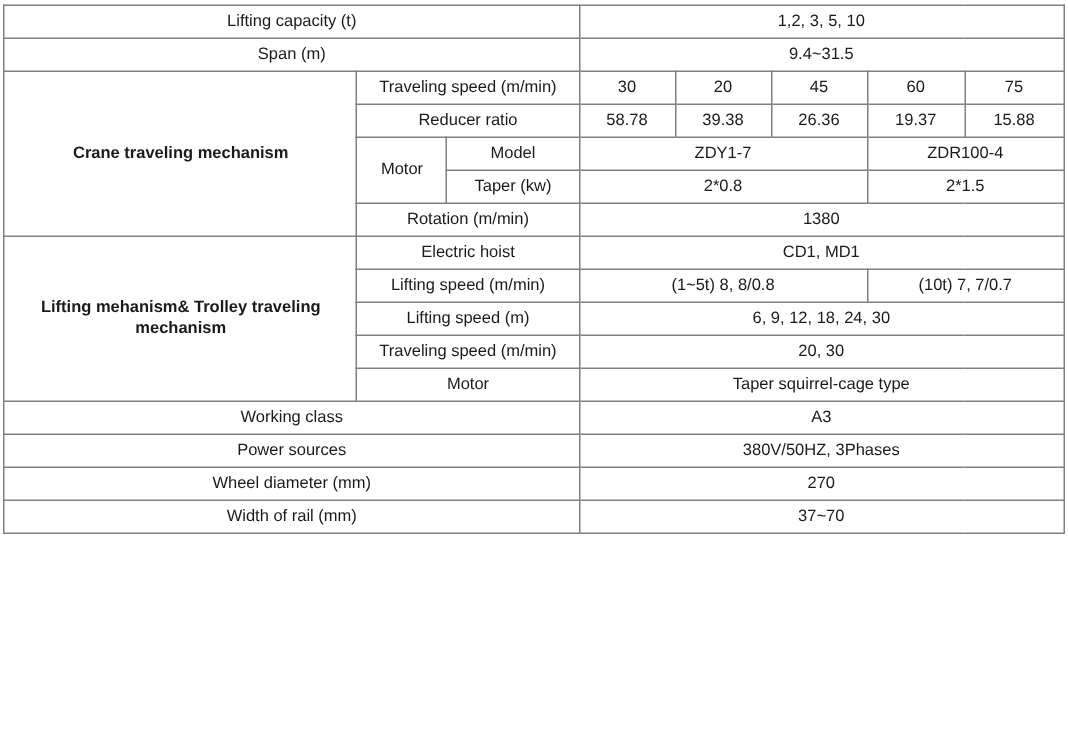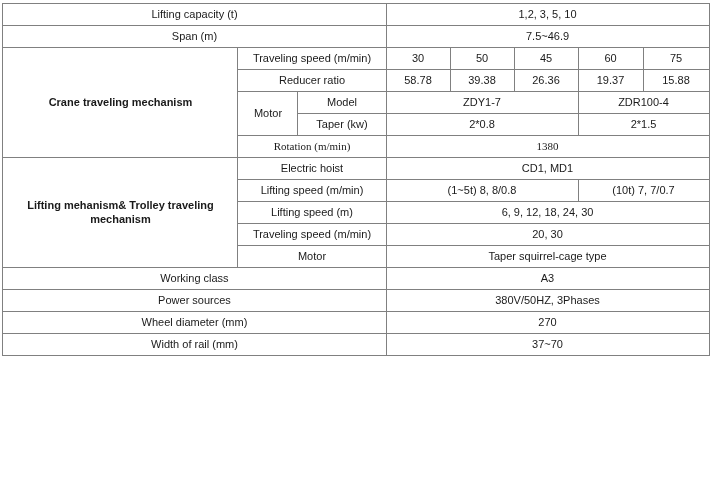--- a/index.html
+++ b/index.html
@@ -33,21 +33,21 @@
     text-align: center;
     vertical-align: middle;
     padding: 2px 3px;
     line-height: 1.25;
     height: 22px;
     box-sizing: border-box;
     word-wrap: break-word;
     margin-top: 12px;
   }
   td.tall-1 { height: 58px; }
-  td.tall-2 { height: 52px; font-family: Liberation Serif, serif; }
+  td.tall-2 { height: 52px; }
   td.big-label { font-size: 11px; font-weight: bold; }
 </style>
 </head>
 <body>
 
 <div class="spec-wrap">
   <table class="spec">
     <colgroup>
       <col style="width:235px">
       <col style="width:60px">
@@ -60,28 +60,28 @@
     </colgroup>
     <tbody>
 
       <tr>
         <td colspan="3">Lifting capacity (t)</td>
         <td colspan="5">1,2, 3, 5, 10</td>
       </tr>
 
       <tr>
         <td colspan="3">Span (m)</td>
-        <td colspan="5">7.5~46.9</td>
+        <td colspan="5">9.4~31.5</td>
       </tr>
 
       <tr>
         <td rowspan="5" class="big-label">Crane traveling mechanism</td>
         <td colspan="2">Traveling speed (m/min)</td>
         <td>30</td>
-        <td>50</td>
+        <td>20</td>
         <td>45</td>
         <td>60</td>
         <td>75</td>
       </tr>
 
       <tr>
         <td colspan="2">Reducer ratio</td>
         <td>58.78</td>
         <td>39.38</td>
         <td>26.36</td>

